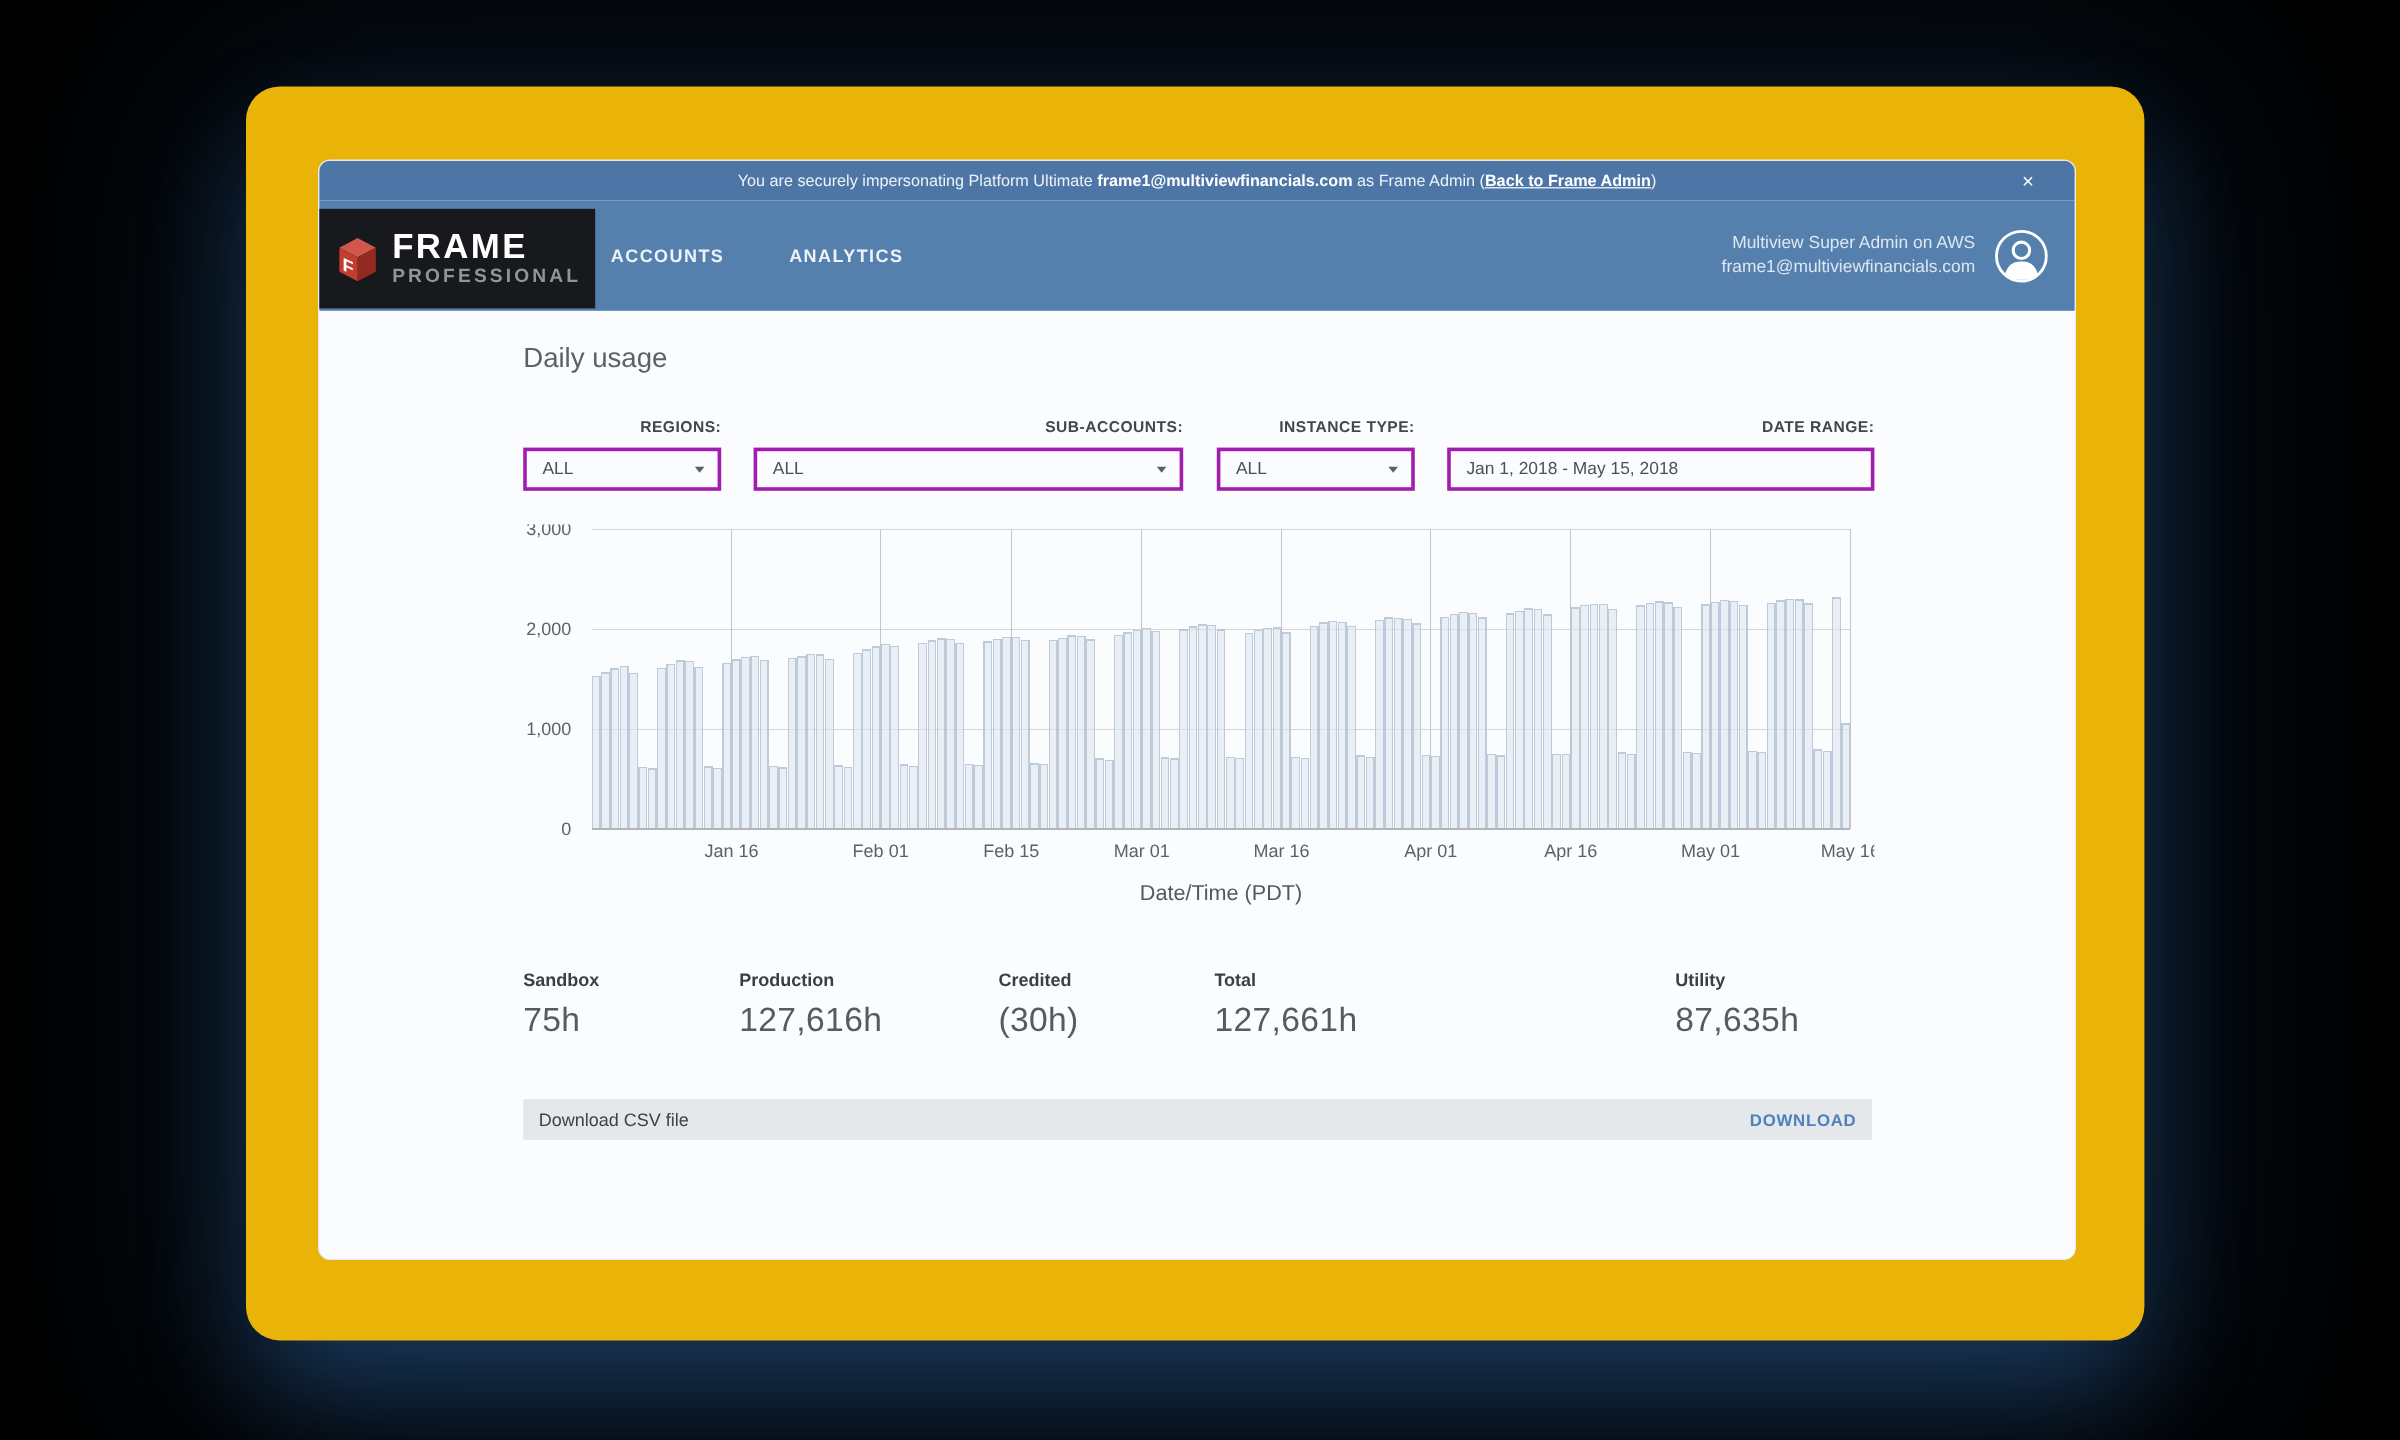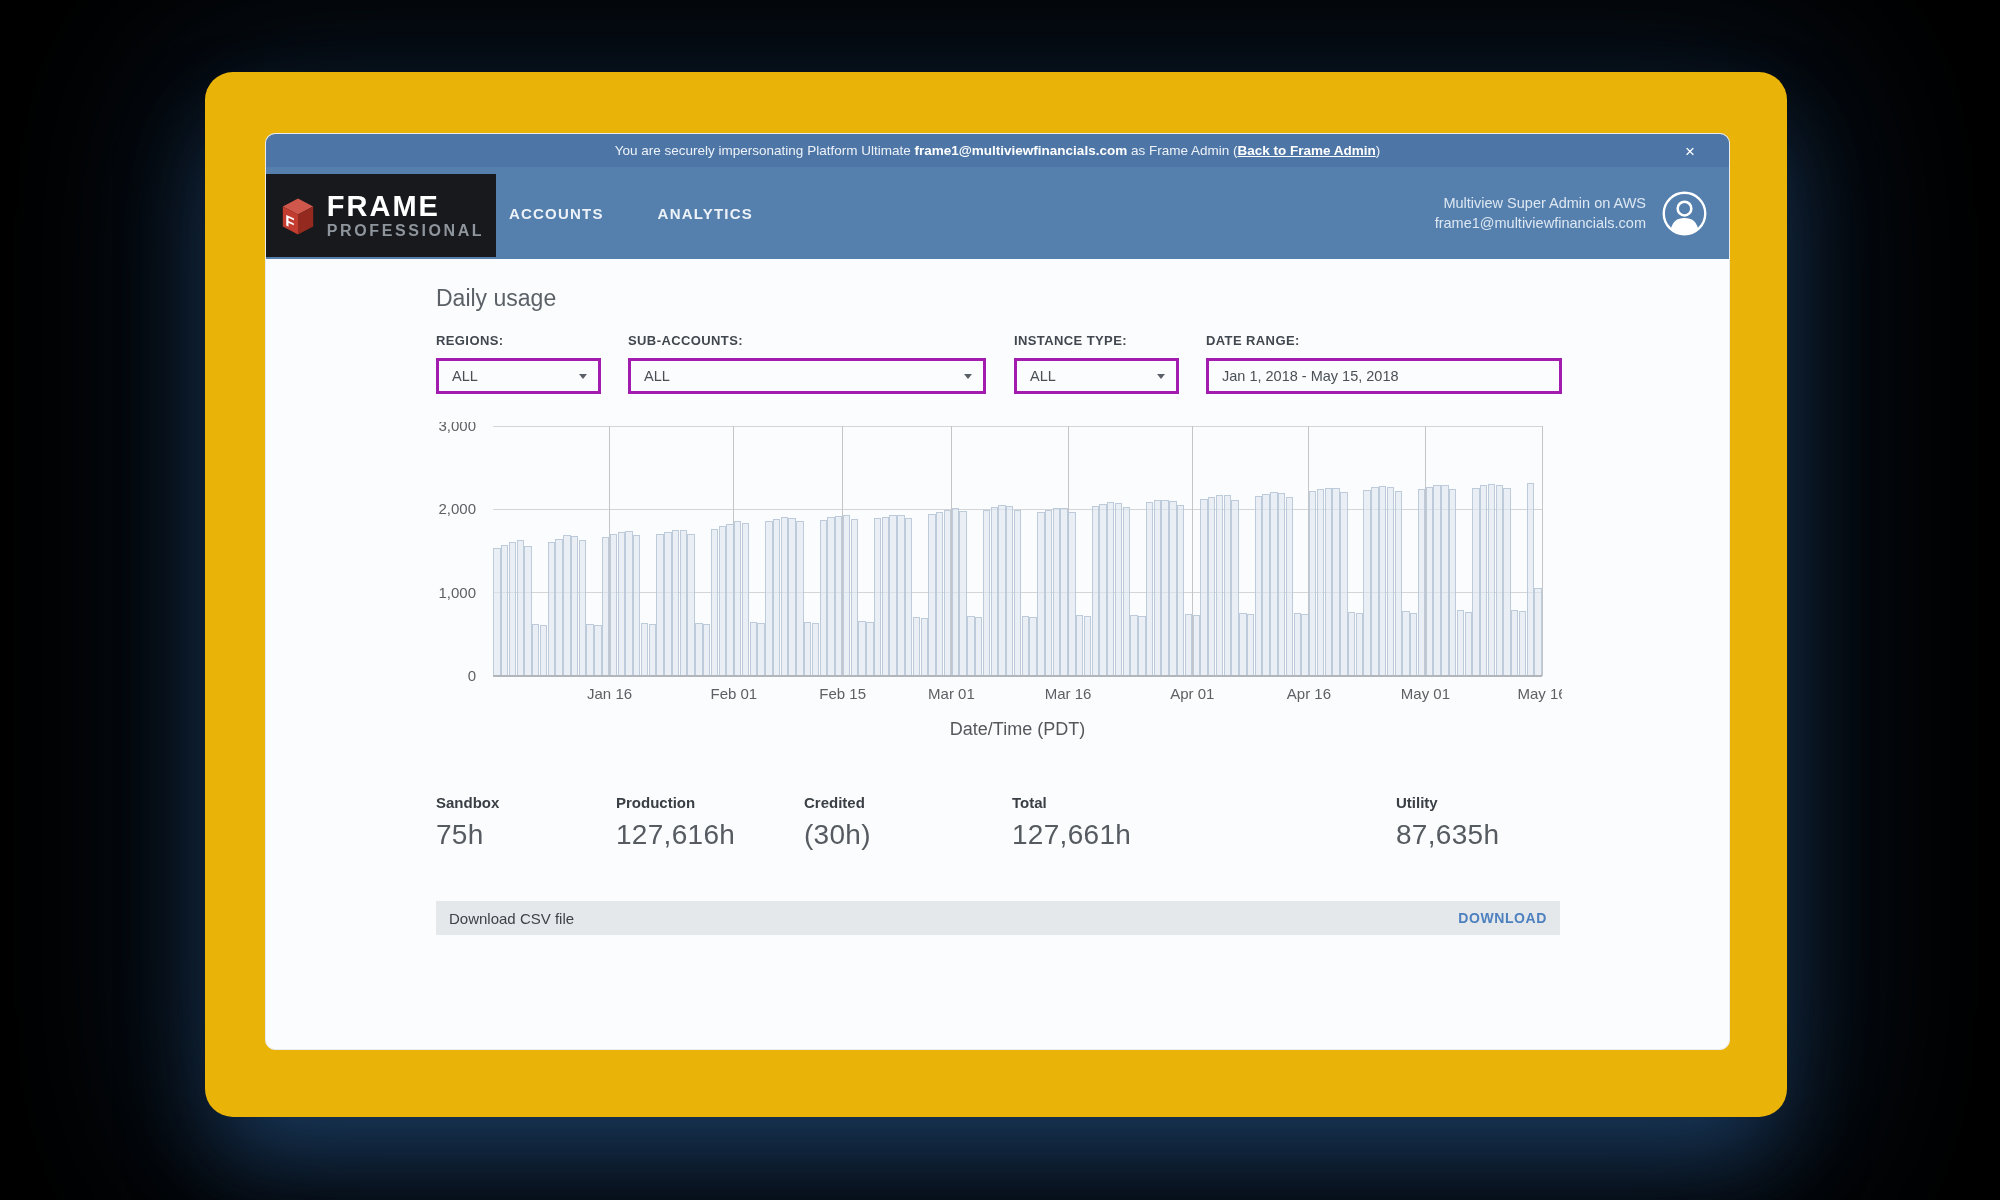--- a/index.html
+++ b/index.html
@@ -32,21 +32,21 @@
   .user-lines{text-align:right;color:#dde7f2;font-size:14.5px;line-height:20px;}
 
   
   .content{position:relative;padding:0 169px 48px 170px;}
   .tabs{margin-top:25px;height:54px;display:flex;align-items:stretch;}
   .tab{display:flex;align-items:center;padding:0 27px;font-size:14.5px;letter-spacing:0.6px;
        color:#8a9199;cursor:pointer;white-space:nowrap;}
   .tab.active{border:1px solid #d4d7da;background:#fdfdfe;color:#363b41;font-weight:700;padding:0 25px;}
   .page-title{margin:26px 0 0;font-size:23px;font-weight:400;color:#5b6167;}
 
-  .filters{position:relative;margin-top:21px;height:69px;}
+  .filters{position:relative;margin-top:36px;height:69px;text-align:right;}
   .fgroup{position:absolute;top:0;}
   .f-regions{left:0;width:165px;}
   .f-sub{left:192px;width:358px;}
   .f-instance{left:578px;width:165px;}
   .f-date{left:770px;width:356px;}
   .flabel{font-size:13px;font-weight:700;color:#41474e;letter-spacing:0.4px;margin-bottom:10px;}
   .fcontrol{height:30px;border:3px solid #a21caf;display:flex;align-items:center;padding:0 13px;
             font-size:14.5px;color:#4a5056;position:relative;cursor:pointer;background:transparent;}
   .chevron{position:absolute;right:11px;top:50%;margin-top:-2px;width:0;height:0;
            border-left:4.5px solid transparent;border-right:4.5px solid transparent;
@@ -320,21 +320,21 @@
 
         <div class="stats">
             <div class="stat" style="left: 0px;">
               <div class="stat-label">Sandbox</div>
               <div class="stat-value">75h</div>
             </div>
             <div class="stat" style="left: 180px;">
               <div class="stat-label">Production</div>
               <div class="stat-value">127,616h</div>
             </div>
-            <div class="stat" style="left: 368px;">
+            <div class="stat" style="left: 396px;">
               <div class="stat-label">Credited</div>
               <div class="stat-value">(30h)</div>
             </div>
             <div class="stat" style="left: 576px;">
               <div class="stat-label">Total</div>
               <div class="stat-value">127,661h</div>
             </div>
             <div class="stat" style="left: 960px;">
               <div class="stat-label">Utility</div>
               <div class="stat-value">87,635h</div>

